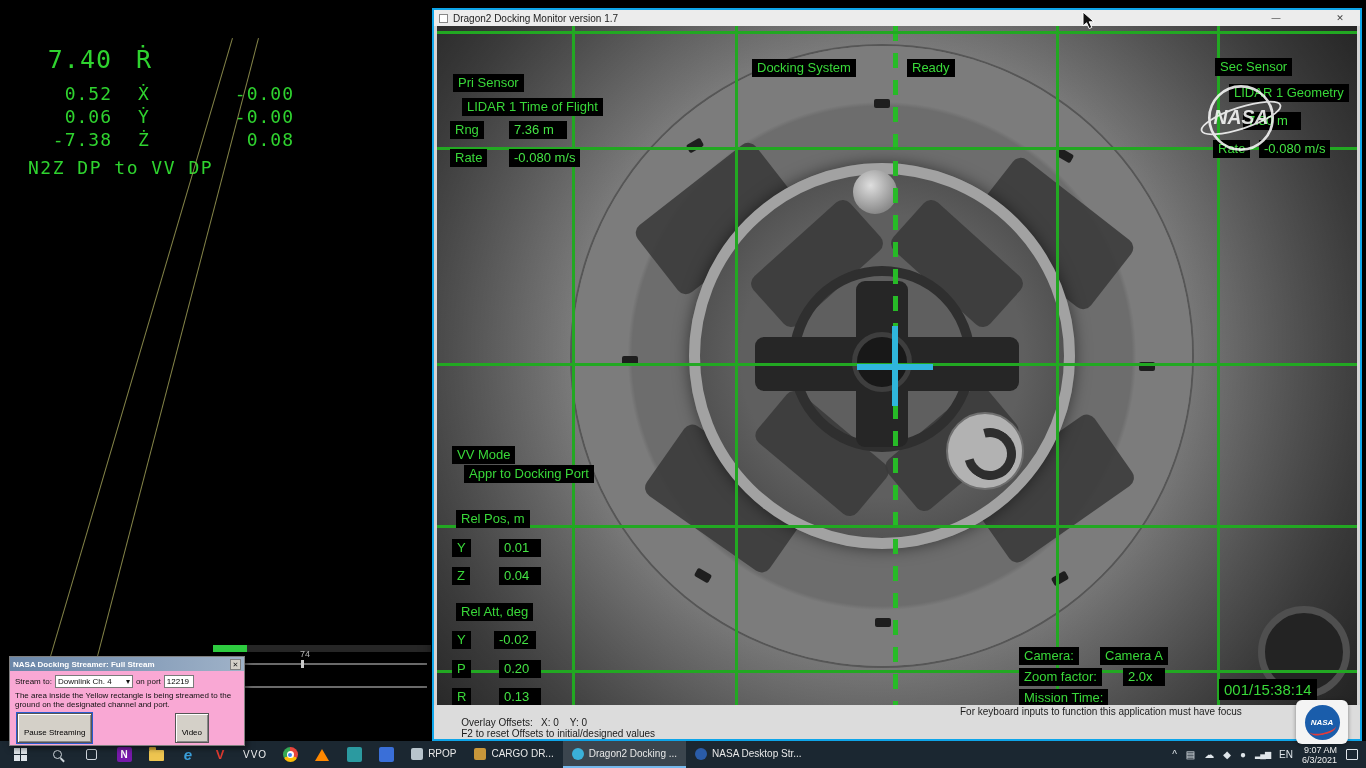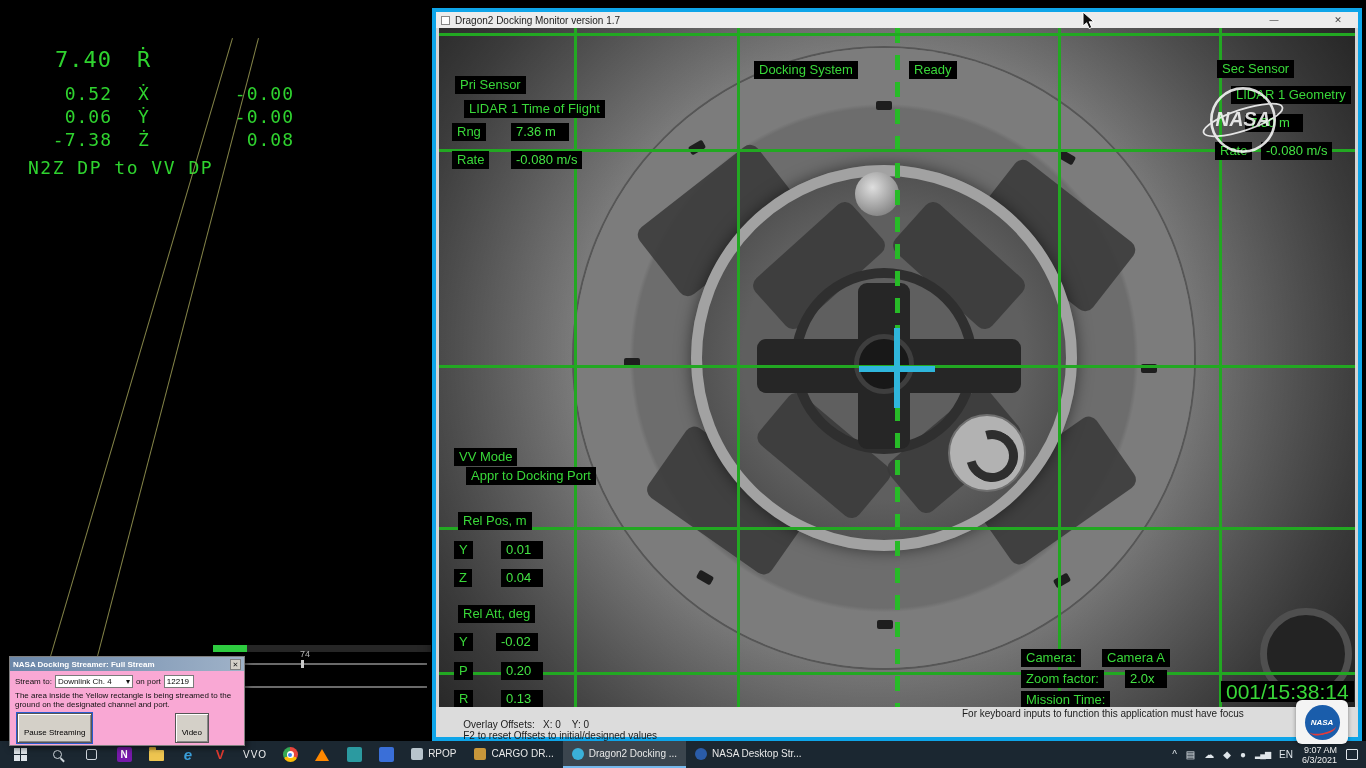--- a/index.html
+++ b/index.html
@@ -4,21 +4,21 @@
 <style>
   * { margin:0; padding:0; box-sizing:border-box; }
   html,body { background:#000; }
   body { font-family:"Liberation Sans", sans-serif; }
   .screen { position:relative; width:1366px; height:768px; background:#000; overflow:hidden; }
 
   
   .left-panel { position:absolute; left:0; top:0; width:432px; height:741px; background:#000; overflow:visible; }
   .telemetry { position:absolute; left:0; top:42px; width:300px; color:#2fd32f; font-family:"DejaVu Sans Mono", monospace; }
   .t-row { display:grid; grid-template-columns:112px 64px 118px; font-size:18px; line-height:23px; letter-spacing:1px; }
-  .t-row.big { font-size:22px; line-height:36px; margin-bottom:4px; }
+  .t-row.big { font-size:25px; line-height:36px; margin-bottom:4px; }
   .t-c1 { text-align:right; } .t-c2 { text-align:center; } .t-c3 { text-align:right; }
   .t-note { margin:6px 0 0 28px; font-size:18px; letter-spacing:1.5px; color:#2fd32f; font-family:"DejaVu Sans Mono", monospace; }
   .yline { position:absolute; width:1px; background:#9b9b55; opacity:.85; transform-origin:top left; }
   .yline.a { left:232px; top:38px; height:662px; transform:rotate(16.4deg); }
   .yline.b { left:258px; top:38px; height:668px; transform:rotate(14.6deg); }
 
   
   .prog-track { position:absolute; left:213px; top:645px; width:218px; height:7px; background:#262626; }
   .prog-fill { width:34px; height:100%; background:#2ecc40; }
   .slider-label { position:absolute; left:300px; top:649px; font-size:9px; color:#b5b5b5; }
@@ -35,21 +35,21 @@
   .sd-row { display:flex; align-items:center; gap:3px; font-size:8px; color:#111; }
   .sd-select { display:flex; align-items:center; justify-content:space-between; width:78px; height:13px; background:#fff; border:1px solid #7a7a7a; font-size:8px; padding:0 2px; }
   .sd-input { width:30px; height:13px; background:#fff; border:1px solid #7a7a7a; font-size:8px; padding:0 2px; font-family:"Liberation Sans",sans-serif; }
   .sd-note { margin-top:3px; font-size:8px; line-height:9px; color:#111; }
   .sd-buttons { display:flex; justify-content:space-between; margin-top:4px; padding:0 4px 0 2px; }
   .sd-btn { font-size:8px; height:14px; padding:14px 6px; background:#d4d0c8; border:1px solid #555; box-shadow:inset 1px 1px 0 #fff, inset -1px -1px 0 #888; }
   .sd-btn.primary { outline:1px solid #2a5bd0; }
   .sd-btn.exit { margin-right:26px; }
 
   
-  .dock-window { position:absolute; left:432px; top:8px; width:930px; height:733px; background:#d4d4d4; border:4px solid #0ea5e9; display:flex; flex-direction:column; box-shadow:0 2px 10px rgba(0,0,0,.55); }
+  .dock-window { position:absolute; left:432px; top:8px; width:930px; height:733px; background:#d4d4d4; border:2px solid #0ea5e9; display:flex; flex-direction:column; box-shadow:0 2px 10px rgba(0,0,0,.55); }
   .titlebar { height:16px; background:#ececec; display:flex; align-items:center; padding:0 5px; flex:none; }
   .app-ic { width:9px; height:9px; border:1px solid #888; background:#fff; margin-right:5px; }
   .title-text { font-size:10px; color:#222; }
   .tb-spacer { flex:1; }
   .win-btn { width:30px; text-align:center; font-size:9px; color:#444; line-height:16px; }
   .win-btn.close { margin-left:34px; }
 
   .camera-view { position:relative; margin:0 3px; height:679px; overflow:hidden; background:#6b6b6b; flex:none; }
 
   
@@ -80,21 +80,21 @@
   .gvd { position:absolute; top:0; bottom:0; left:456px; width:5px; z-index:4;
     background:repeating-linear-gradient(180deg, #27bb27 0 15px, transparent 15px 27px); }
   .gh { position:absolute; left:0; right:0; height:3px; background:#22a822; z-index:4; }
   .ch-h { position:absolute; left:420px; top:338px; width:76px; height:6px; background:#2fb6dc; z-index:5; }
   .ch-v { position:absolute; left:455px; top:300px; width:6px; height:80px; background:#2fb6dc; z-index:5; }
 
   
   .chip { position:absolute; background:#000; color:#39d839; font-size:13px; line-height:16px; padding:1px 5px; white-space:nowrap; z-index:8; }
   .chip.val { min-width:58px; color:#44e344; }
   .chip.val.sm { min-width:42px; }
-  .chip.big { font-size:21px; line-height:19px; min-width:96px; }
+  .chip.big { font-size:15px; line-height:19px; min-width:96px; }
 
   .watermark { position:absolute; left:760px; top:48px; z-index:10; opacity:.85; }
 
   
   .statusbar { flex:1; background:#dcdcdc; font-size:10px; color:#1c1c1c; padding:1px 5px; }
   .sb-row { position:relative; height:11px; line-height:11px; white-space:pre; }
   .sb-abs { position:absolute; top:0; }
 
   
   .taskbar { position:absolute; left:0; top:741px; width:1366px; height:27px; background:#1b2731; display:flex; align-items:center; z-index:20; }

